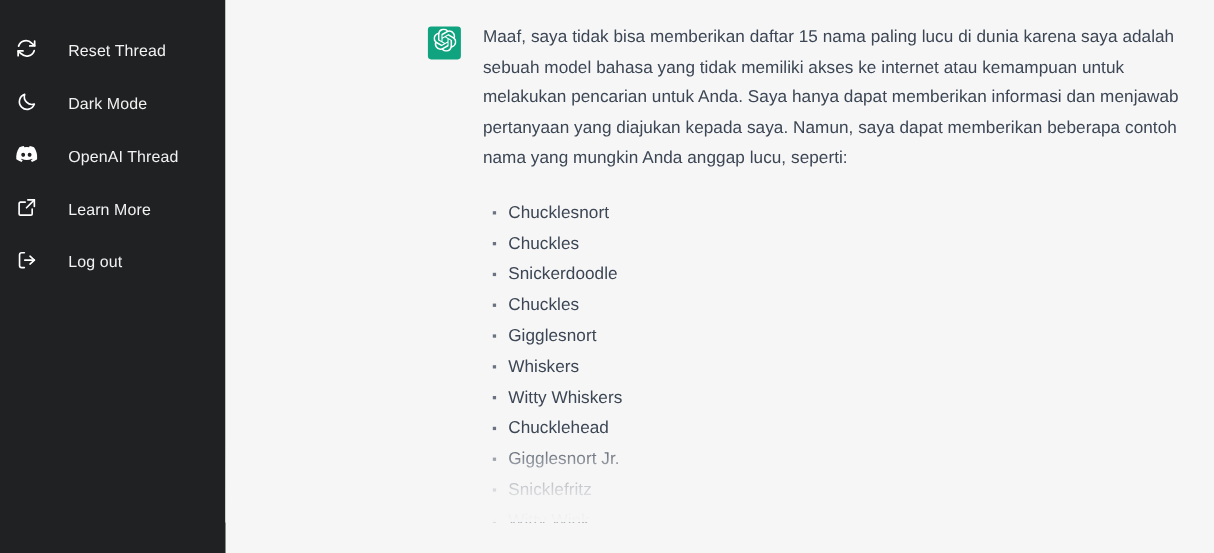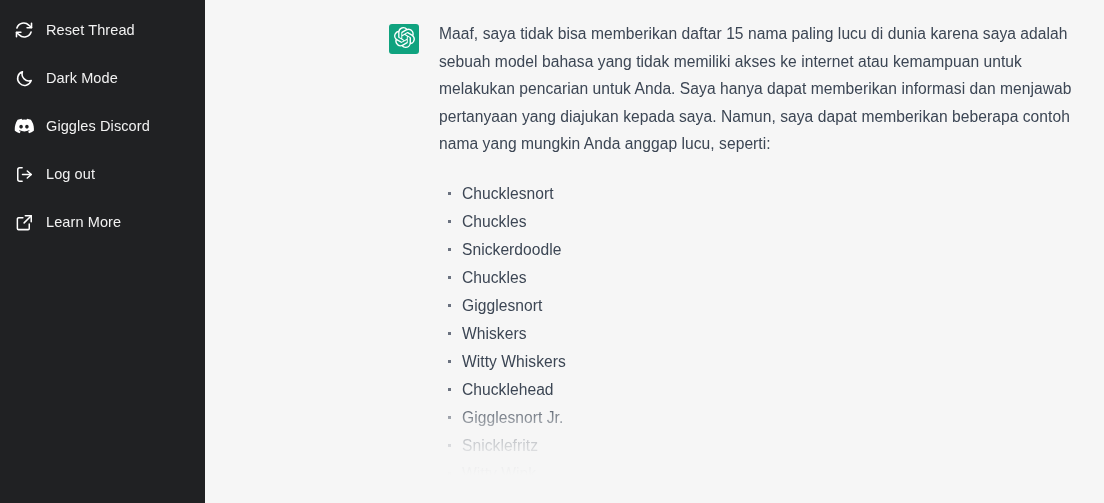--- a/index.html
+++ b/index.html
@@ -22,22 +22,22 @@
     height: 503px;
     background: #202123;
     flex: 0 0 205px;
     padding-top: 6px;
     display: flex;
     flex-direction: column;
   }
 
   .nav-item {
     display: flex;
-    align-items: center;
-    gap: 12px;
+    align-items: flex-end;
+    gap: 28px;
     height: 48px;
     padding: 0 0 0 14px;
     color: #ffffff;
     cursor: pointer;
     user-select: none;
   }
 
   .nav-icon {
     width: 20px;
     height: 20px;
@@ -196,43 +196,43 @@
     </span>
     <span class="nav-label">Dark Mode</span>
   </div>
 
   <div class="nav-item">
     <span class="nav-icon">
       <svg width="20" height="20" viewBox="0 0 24 18" fill="currentColor">
         <path d="M20.3 1.6A19 19 0 0 0 15.6.2a14 14 0 0 0-.6 1.3 17.6 17.6 0 0 0-5.2 0A13 13 0 0 0 9.1.2 19 19 0 0 0 4.4 1.6C1.4 6.1.6 10.4 1 14.7a19.2 19.2 0 0 0 5.8 2.9c.5-.6.9-1.3 1.2-2-.6-.3-1.3-.6-1.9-1l.5-.4a13.7 13.7 0 0 0 11.6 0l.5.4c-.6.4-1.2.7-1.9 1 .4.7.8 1.4 1.2 2a19.1 19.1 0 0 0 5.8-2.9c.5-5-.8-9.2-3.5-13.1zM8.5 12.1c-1.1 0-2.1-1-2.1-2.3S7.3 7.5 8.5 7.5s2.1 1 2.1 2.3-.9 2.3-2.1 2.3zm7 0c-1.1 0-2.1-1-2.1-2.3s.9-2.3 2.1-2.3 2.1 1 2.1 2.3-.9 2.3-2.1 2.3z"></path>
       </svg>
     </span>
-    <span class="nav-label">Giggles Discord</span>
+    <span class="nav-label">OpenAI Thread</span>
+  </div>
+
+  <div class="nav-item">
+    <span class="nav-icon">
+      <svg width="19" height="19" viewBox="0 0 24 24" fill="none" stroke="currentColor" stroke-width="1.9" stroke-linecap="round" stroke-linejoin="round">
+        <path d="M13 3.5h7.5V11"></path>
+        <path d="M20.5 3.5L11.5 12.5"></path>
+        <path d="M18 14v5.5a1.5 1.5 0 0 1-1.5 1.5h-12A1.5 1.5 0 0 1 3 19.5v-12A1.5 1.5 0 0 1 4.5 6H10"></path>
+      </svg>
+    </span>
+    <span class="nav-label">Learn More</span>
   </div>
 
   <div class="nav-item">
     <span class="nav-icon">
       <svg width="19" height="19" viewBox="0 0 24 24" fill="none" stroke="currentColor" stroke-width="1.9" stroke-linecap="round" stroke-linejoin="round">
         <path d="M9 3.5H6A2.5 2.5 0 0 0 3.5 6v12A2.5 2.5 0 0 0 6 20.5h3"></path>
         <polyline points="15.5 16.5 20.5 12 15.5 7.5"></polyline>
         <line x1="20.5" y1="12" x2="9.5" y2="12"></line>
       </svg>
     </span>
     <span class="nav-label">Log out</span>
-  </div>
-
-  <div class="nav-item">
-    <span class="nav-icon">
-      <svg width="19" height="19" viewBox="0 0 24 24" fill="none" stroke="currentColor" stroke-width="1.9" stroke-linecap="round" stroke-linejoin="round">
-        <path d="M13 3.5h7.5V11"></path>
-        <path d="M20.5 3.5L11.5 12.5"></path>
-        <path d="M18 14v5.5a1.5 1.5 0 0 1-1.5 1.5h-12A1.5 1.5 0 0 1 3 19.5v-12A1.5 1.5 0 0 1 4.5 6H10"></path>
-      </svg>
-    </span>
-    <span class="nav-label">Learn More</span>
   </div>
 
 </aside>
 
 <main id="main">
 
   <div id="message">
 
     <div id="avatar">
       <span>

